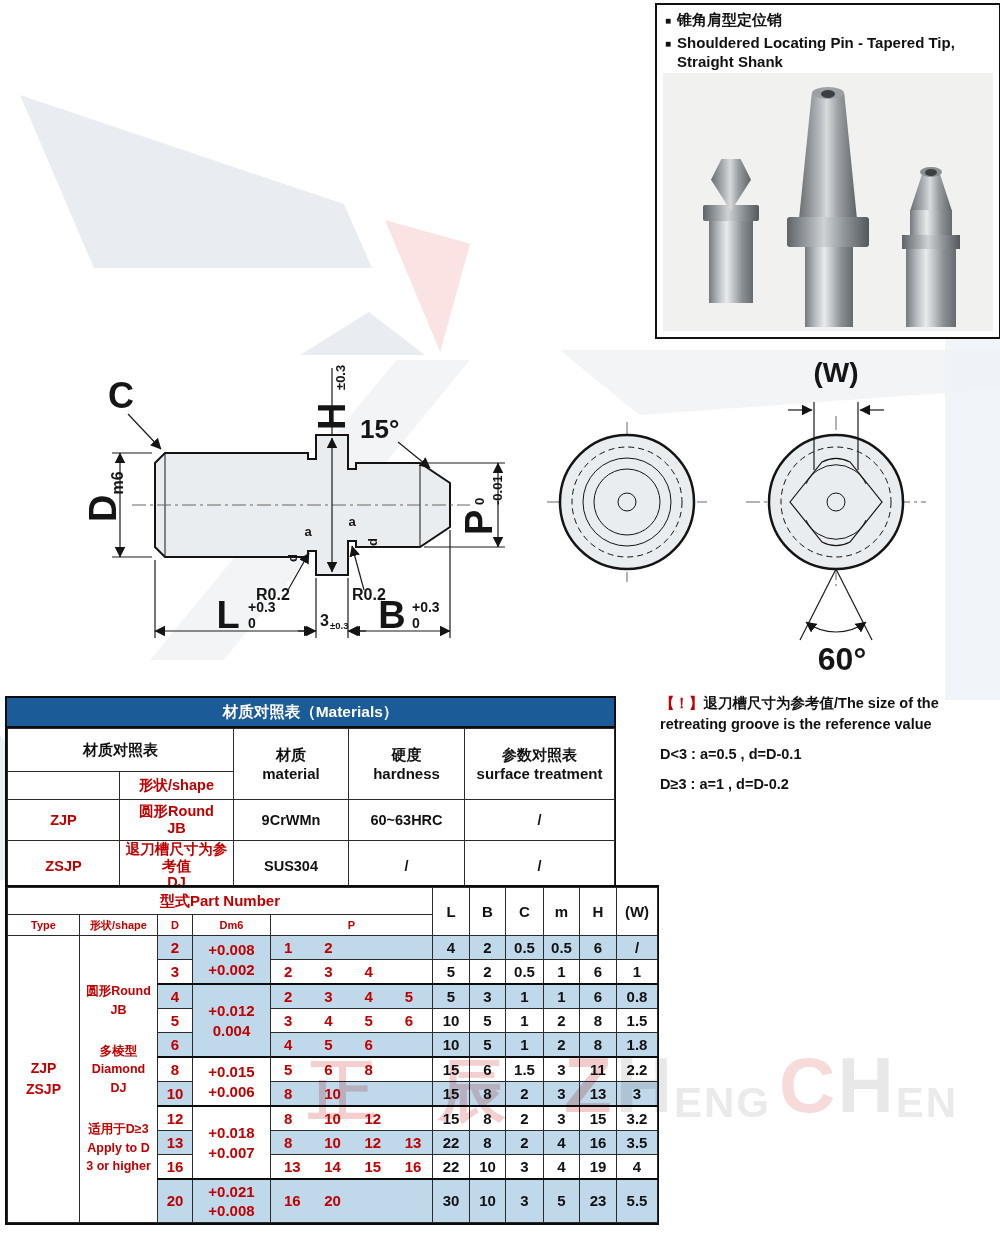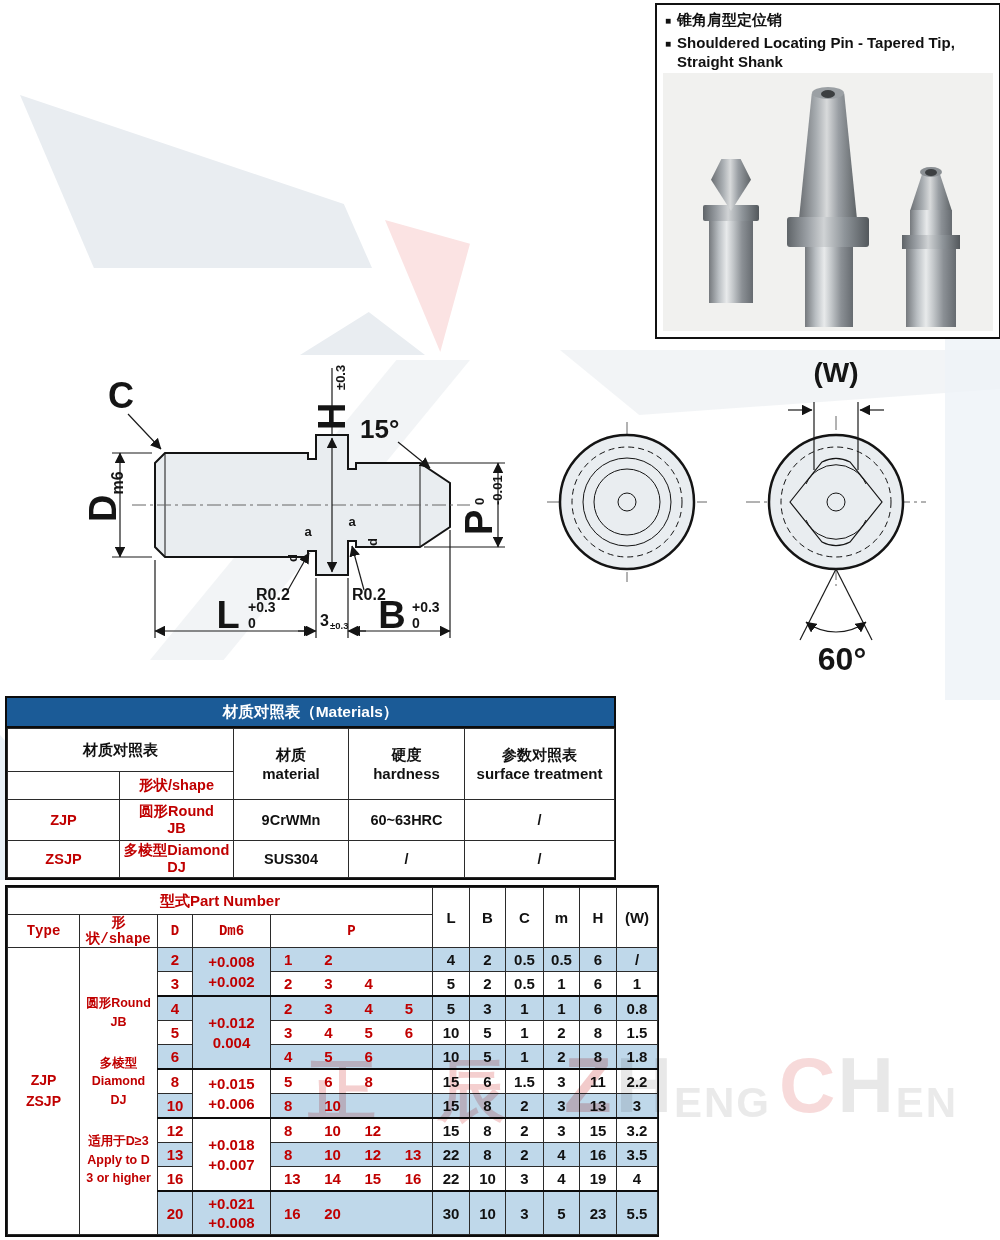--- a/index.html
+++ b/index.html
@@ -64,21 +64,21 @@
   .mat .hr1 td{height:42px;font-size:15px;}
   .mat .hr2 td{height:27px;}
   .mat .noline{border-top:none;}
   .mat .dr1 td{height:40px;}
   .mat .dr2 td{height:36px;}
   .hdr2line{font-size:14.5px;line-height:1.3;font-weight:bold;}
   
   .specwrap{left:5px;top:885px;width:650px;}
   .spec td{font-size:15px;}
   .spec .hr1 td{height:26px;}
-  .spec .hr2 td{height:20px;font-size:14px;font-family:Liberation Mono, monospace;}
+  .spec .hr2 td{height:20px;font-size:11px;}
   .spec tr.dr td{height:23px;}
   .spec tr.last td{height:42px;}
   .spec tr.g td{border-top:2px solid #0c0c0c;}
   .cblue{background:#bfd8ea;}
   .cwhite{background:#fff;}
   tr.rblue td{background:#bfd8ea;}
   tr.rwhite td{background:#fff;}
   .spec td.typec,.spec td.shapec{background:#fff;}
   .dm6c{font-size:14px;line-height:1.3;}
   .pgrid{display:grid;grid-template-columns:repeat(4,1fr);width:100%;}
@@ -284,31 +284,36 @@
             <div>圆形Round</div>
               <div>JB</div>
           </td>
           <td>9CrWMn</td>
           <td>60~63HRC</td>
           <td>/</td>
         </tr>
         <tr class="dr2">
           <td class="red">ZSJP</td>
           <td class="red">
-            <div>多棱型Diamond</div>
+            <div>退刀槽尺寸为参考值</div>
               <div>DJ</div>
           </td>
           <td>SUS304</td>
           <td>/</td>
           <td>/</td>
         </tr>
       </tbody>
     </table>
   </div>
 
+  <div class="abs note">
+    <div><span class="red">【！】</span><span>退刀槽尺寸为参考值/The size of the retreating groove is the reference value</span></div>
+    <div class="nl">D&lt;3 : a=0.5 , d=D-0.1</div>
+    <div class="nl">D≥3 : a=1 , d=D-0.2</div>
+  </div>
 
   <div class="tblwrap specwrap">
     <table class="spec">
       <colgroup>
         <col style="width:72px">
           <col style="width:78px">
           <col style="width:35px">
           <col style="width:78px">
           <col style="width:162px">
         <col style="width:37px">

